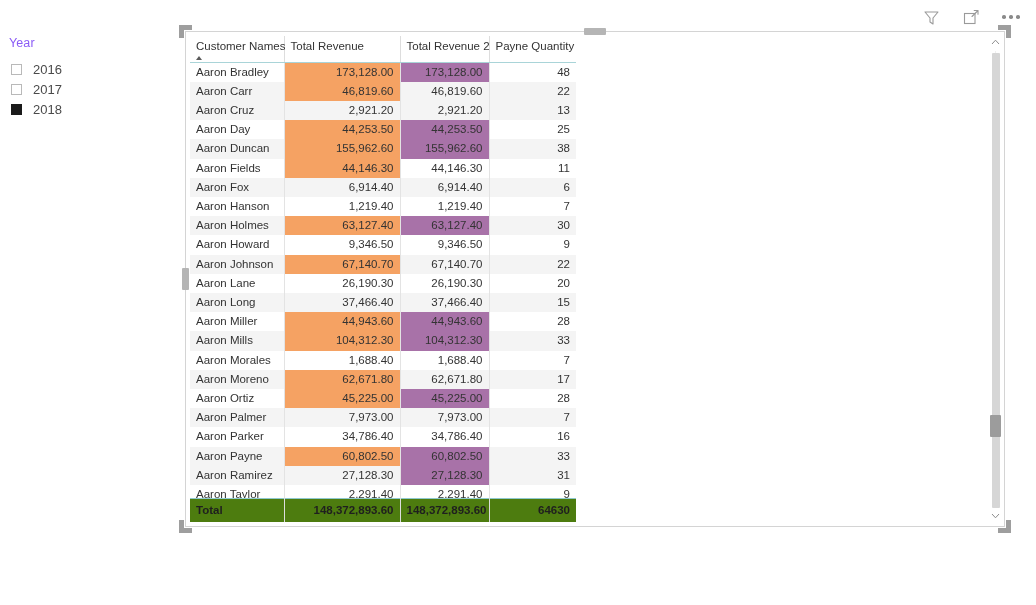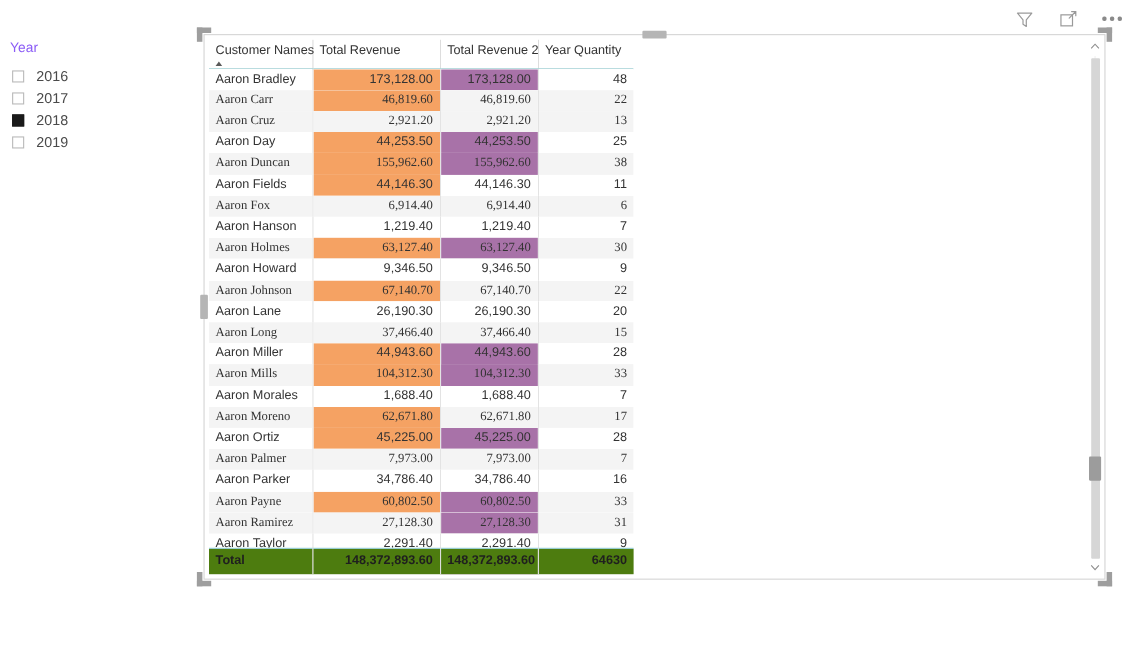--- a/index.html
+++ b/index.html
@@ -193,21 +193,21 @@
     line-height: 19.2px;
     border-right: 1px solid #e3e3e3;
     white-space: nowrap;
     overflow: hidden;
     position: relative;
     box-sizing: border-box;
   }
   table.pbi td:last-child { border-right: none; }
   table.pbi td.num { text-align: right; }
   tr.odd td  { background: #ffffff; }
-  tr.even td { background: #f4f4f4; font-family: Liberation Serif, serif; }
+  tr.even td { background: #f4f4f4; }
 
   
   .fill {
     position: absolute;
     left: 0; top: 0; bottom: 0;
     z-index: 0;
   }
   .cellval {
     position: relative;
     z-index: 1;
@@ -321,24 +321,20 @@
         <span class="slicer-box"></span>
         <span class="slicer-label">2016</span>
       </div>
       <div class="slicer-row">
         <span class="slicer-box"></span>
         <span class="slicer-label">2017</span>
       </div>
       <div class="slicer-row checked">
         <span class="slicer-box"></span>
         <span class="slicer-label">2018</span>
-      </div>
-      <div class="slicer-row">
-        <span class="slicer-box"></span>
-        <span class="slicer-label">2019</span>
       </div>
     </div>
 </div>
 
 <div id="table-visual">
 
   <span class="handle corner tl"></span>
   <span class="handle corner tr"></span>
   <span class="handle corner bl"></span>
   <span class="handle corner br"></span>
@@ -359,21 +355,21 @@
             <span>Customer Names</span>
             <span class="sort-caret"></span>
           </th>
           <th class="num">
             <span>Total Revenue</span>
           </th>
           <th class="num">
             <span>Total Revenue 2</span>
           </th>
           <th class="num">
-            <span>Year Quantity</span>
+            <span>Payne Quantity</span>
           </th>
         </tr>
       </thead>
       <tbody id="table-body">
           <tr class="odd">
             <td class="namecell">
               <span class="cellval">Aaron Bradley</span>
             </td>
             <td class="num">
               <span class="fill" style="width: 100%; background: rgb(245, 162, 99);"></span>

